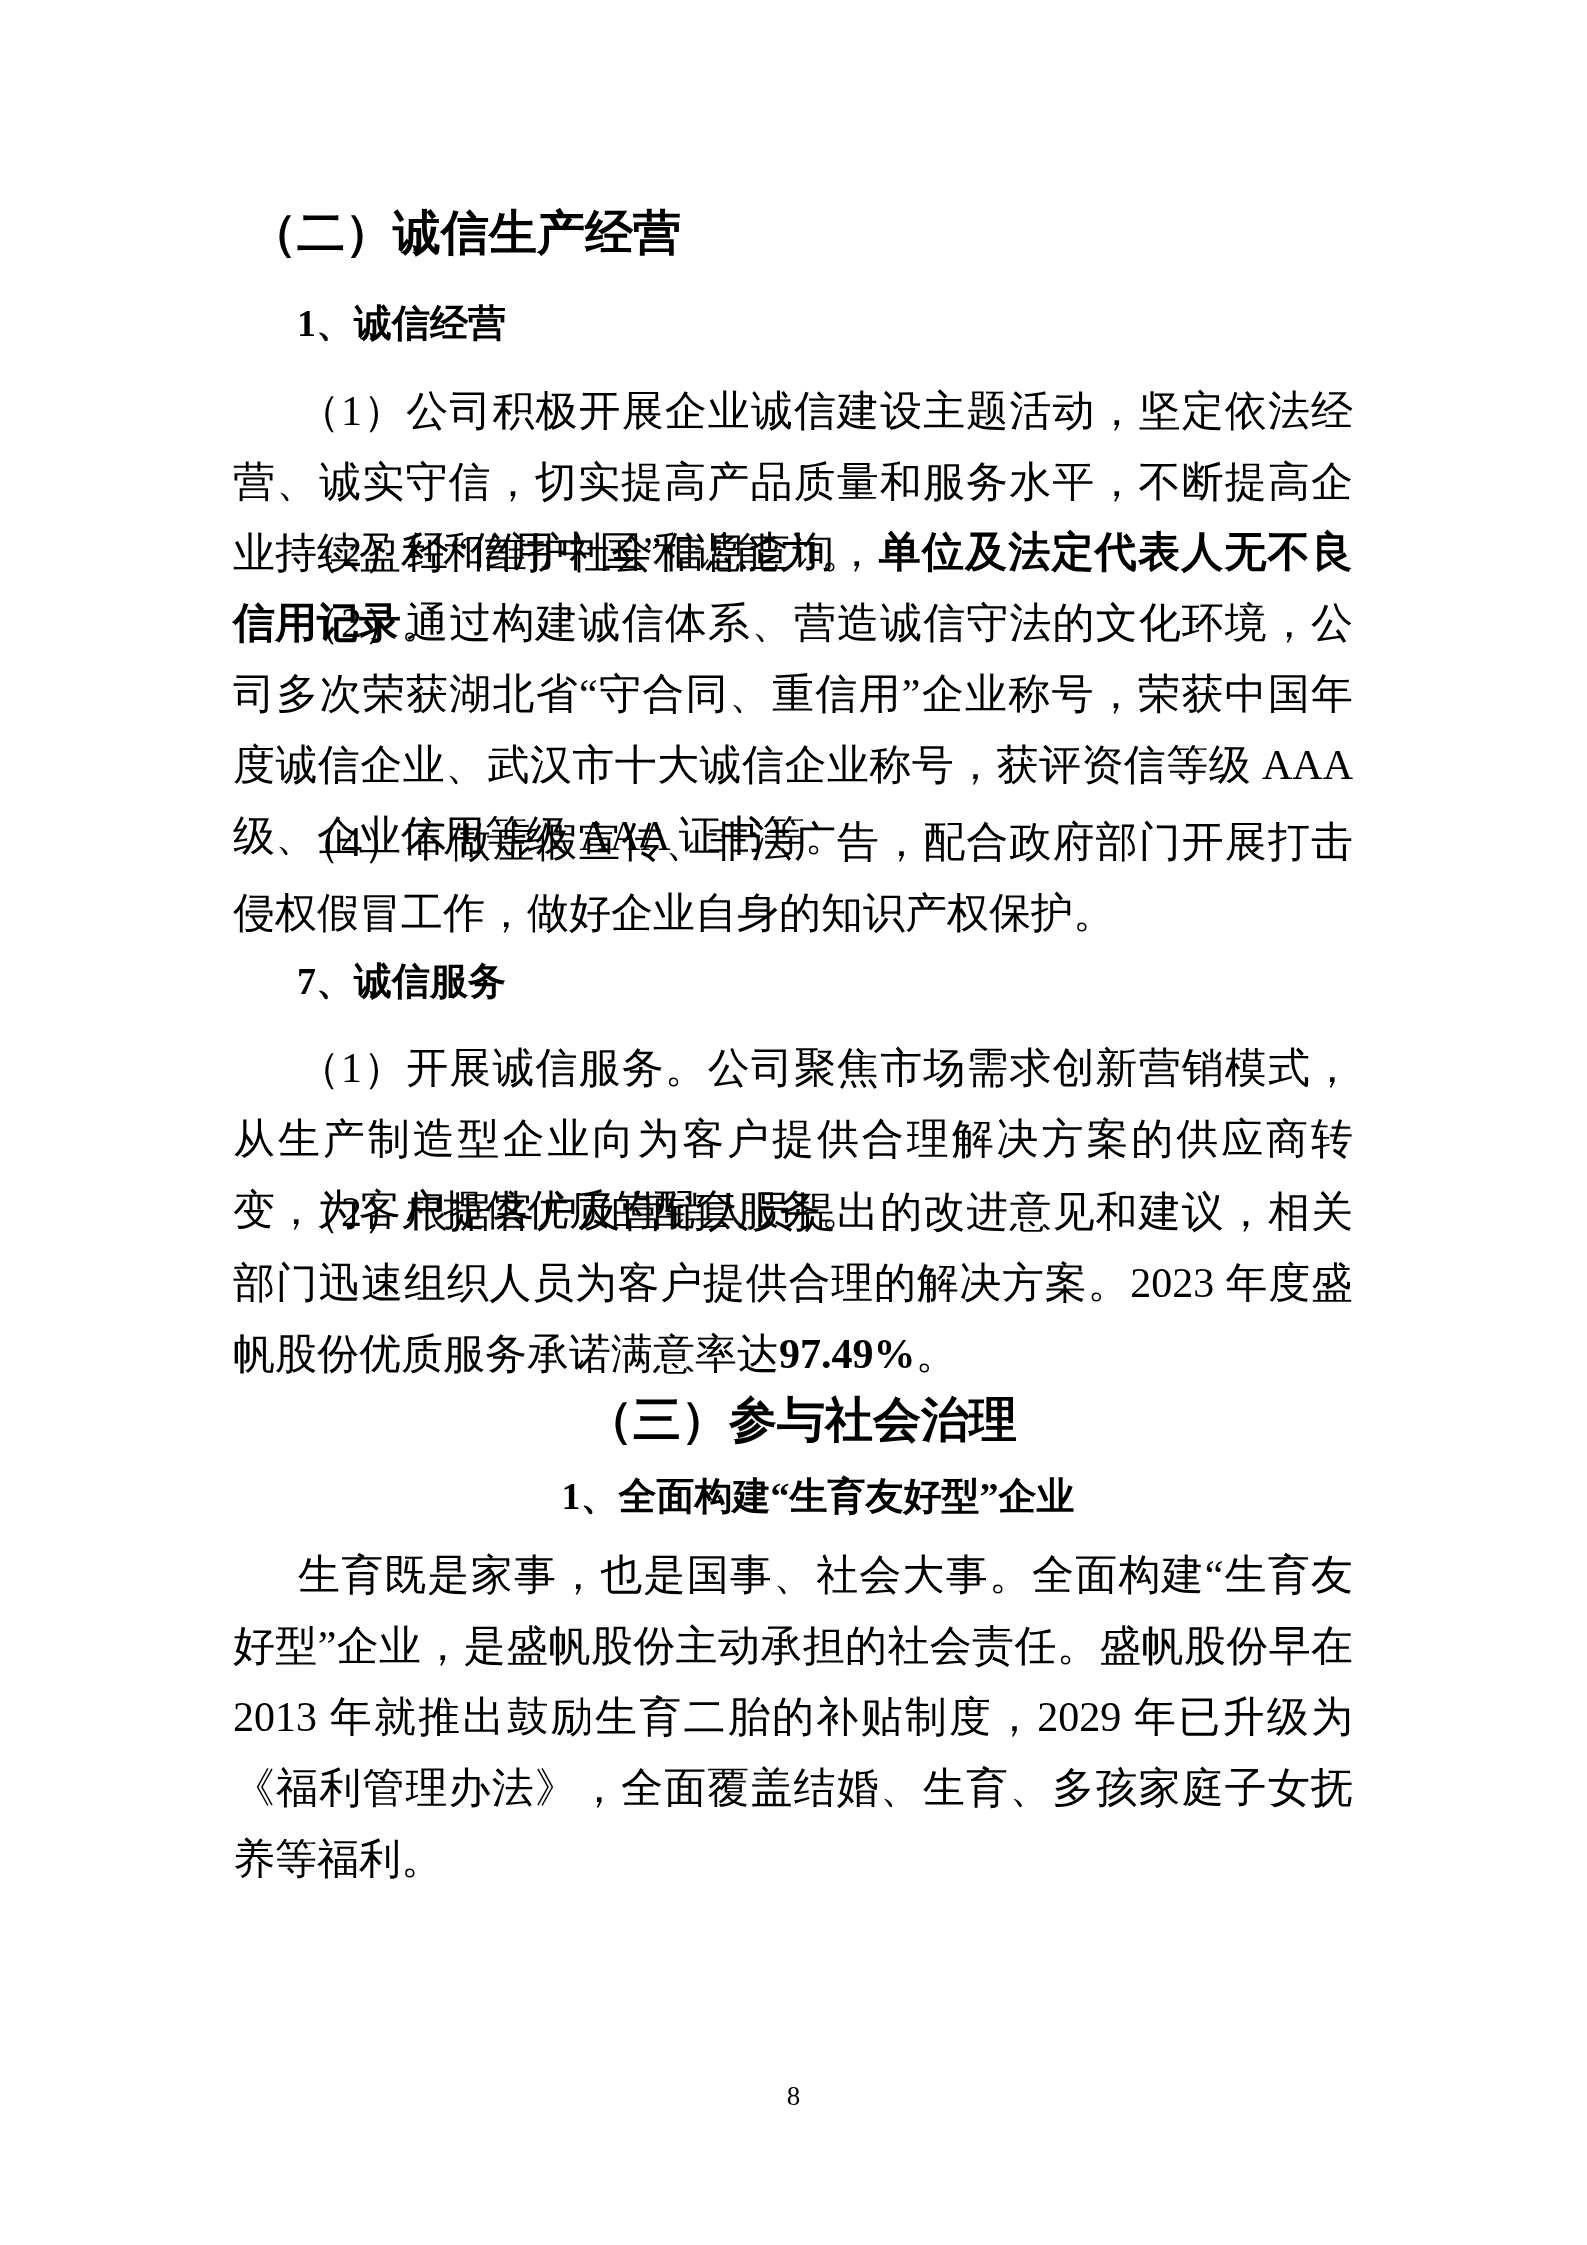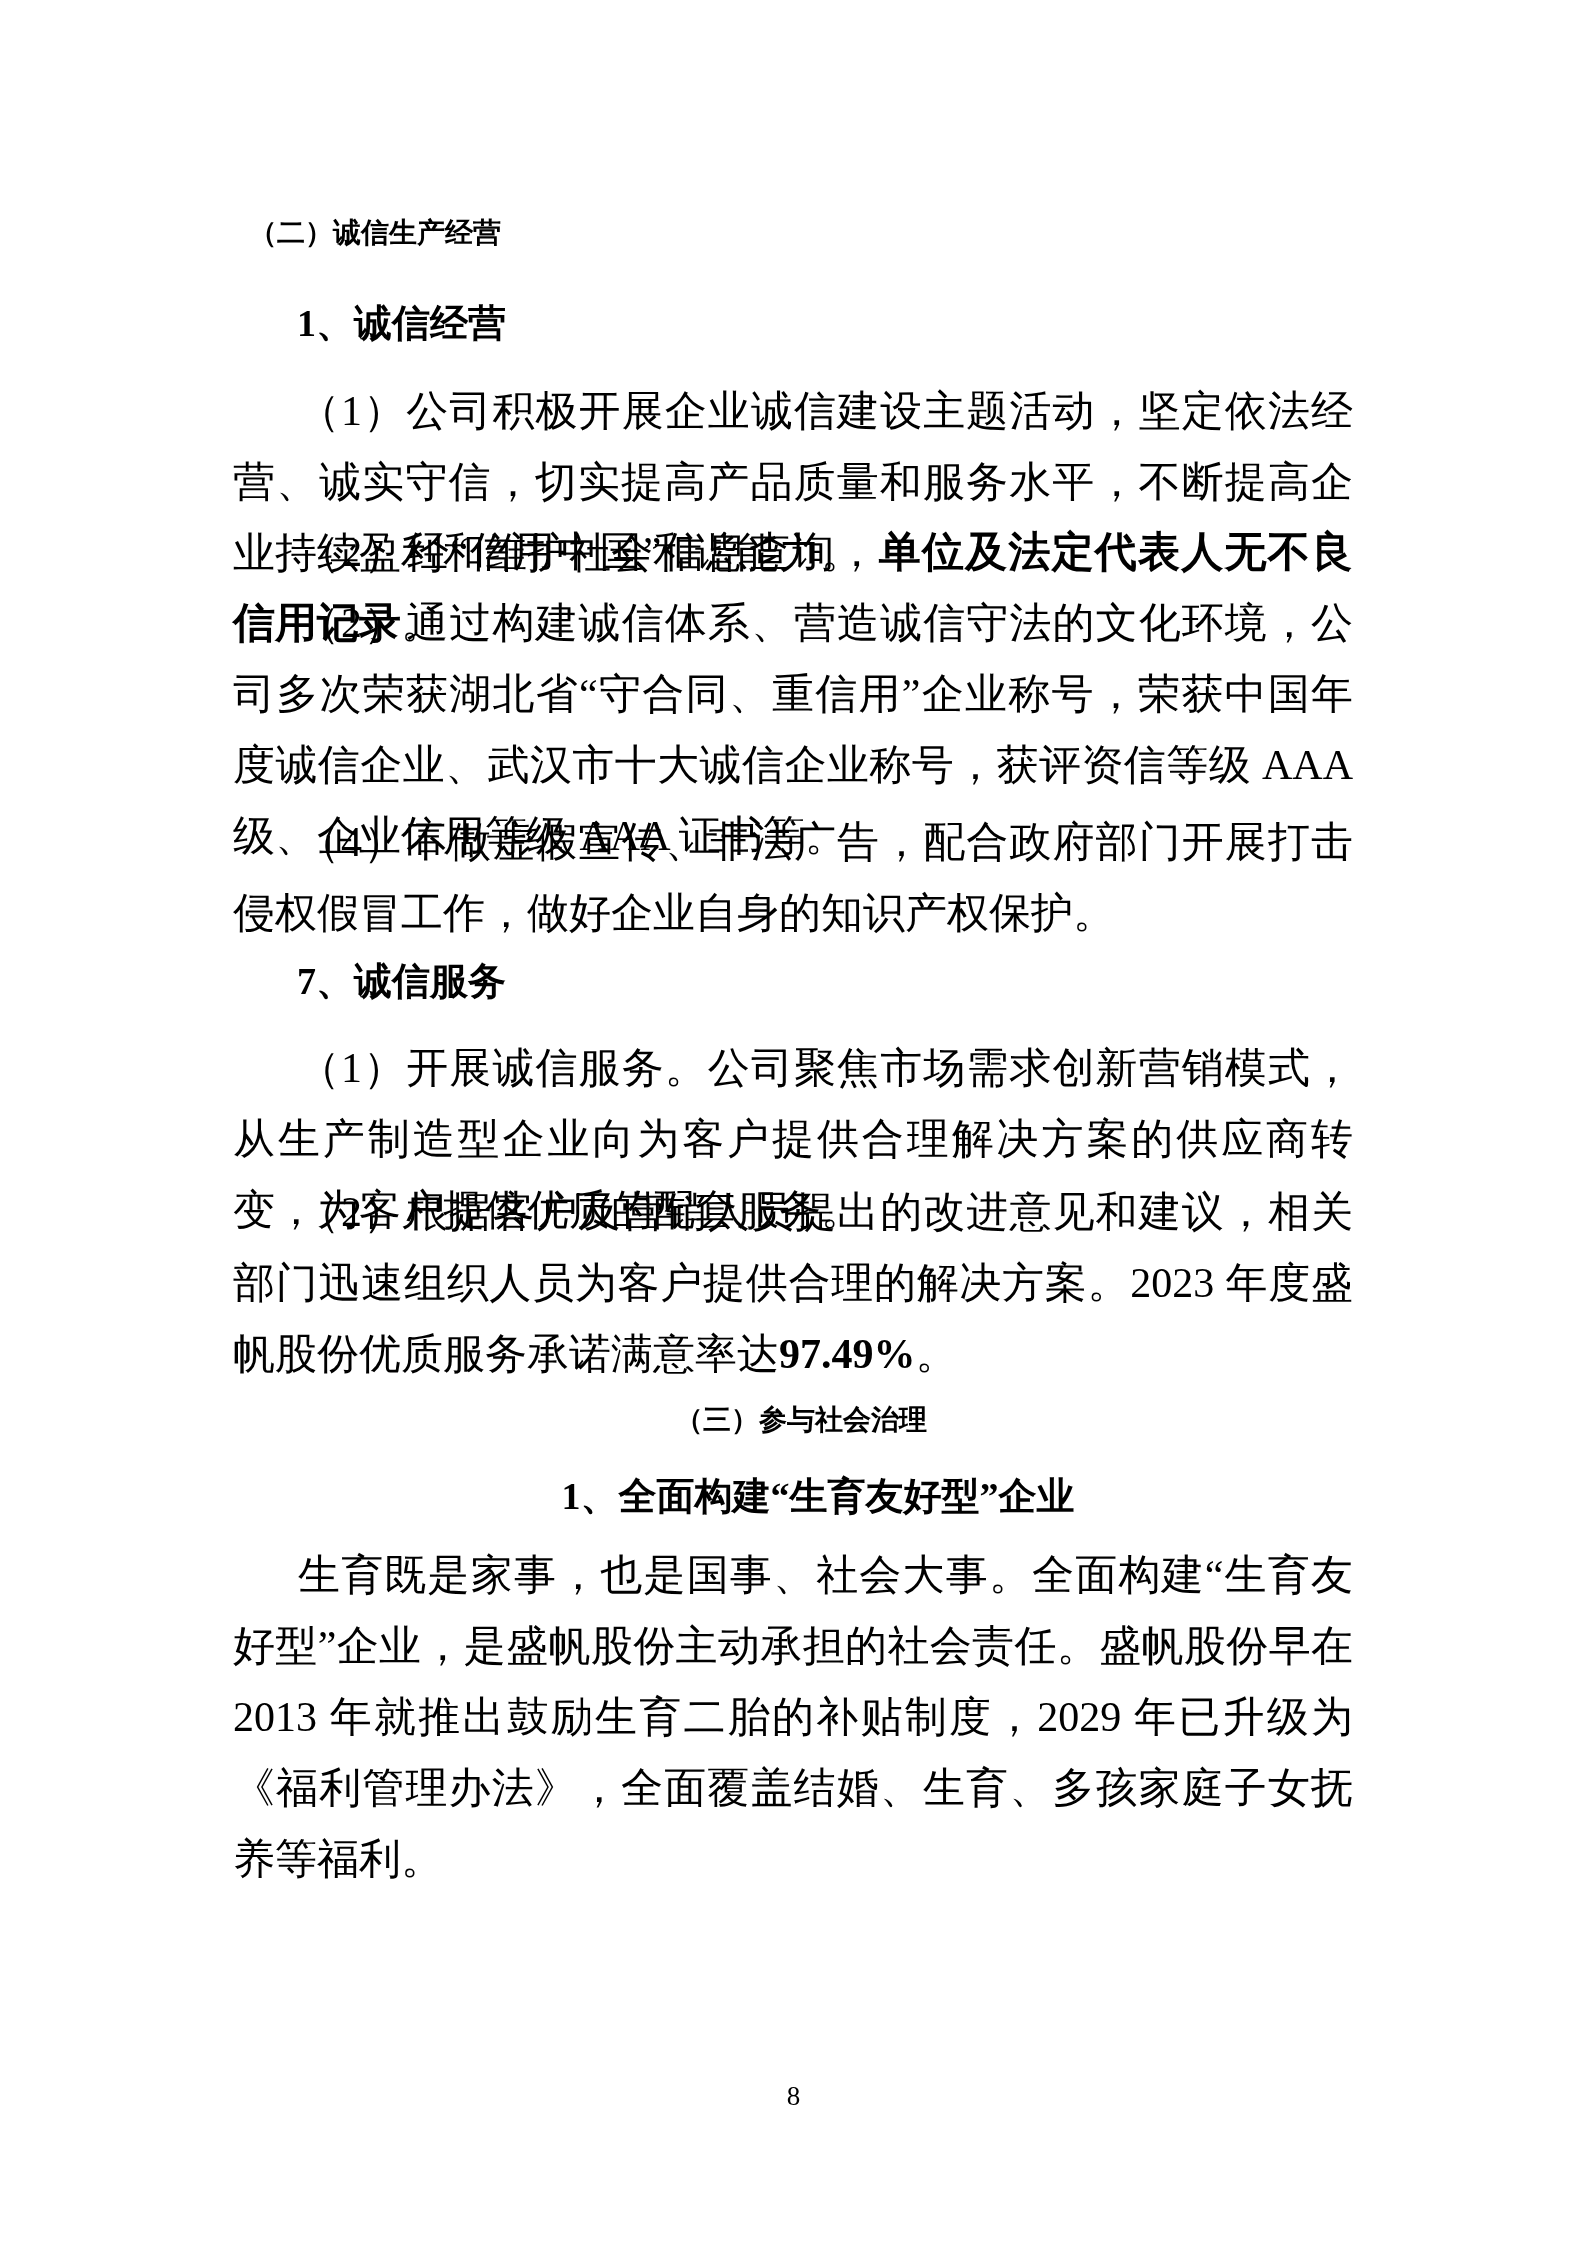--- a/index.html
+++ b/index.html
@@ -6,21 +6,21 @@
   .page{
     position:relative;
     width:1587px;height:2245px;
     background:#ffffff;
     color:#000000;
     font-family:"Liberation Serif","DejaVu Serif",serif;
     overflow:hidden;
   }
   .h1{
     position:absolute;left:233px;width:1120px;
-    font-size:28px;line-height:56px;font-weight:700;
+    font-size:48px;line-height:56px;font-weight:700;
     padding-left:16px;box-sizing:border-box;
     margin:0;white-space:nowrap;
   }
   .h2{
     position:absolute;left:219px;width:1120px;
     font-size:38px;line-height:52px;font-weight:700;
     padding-left:78px;box-sizing:border-box;
     margin:0;white-space:nowrap;
   }
   .para{

